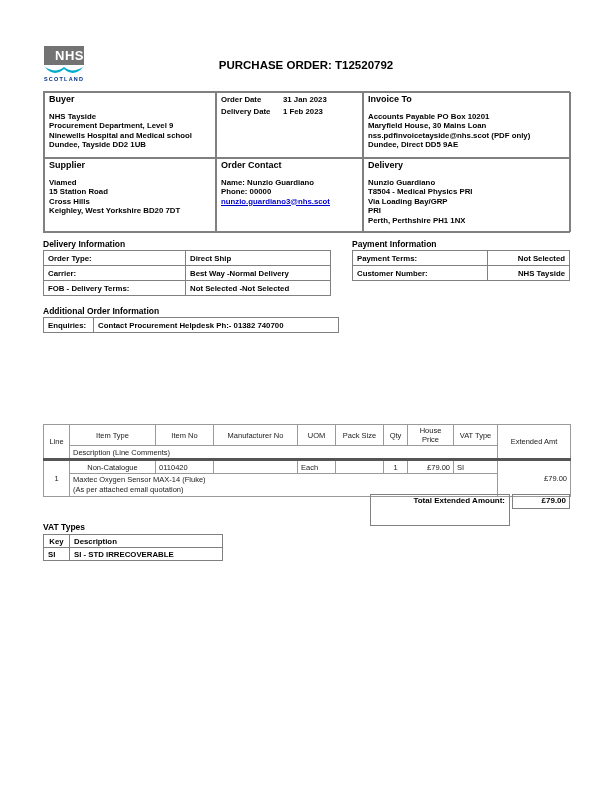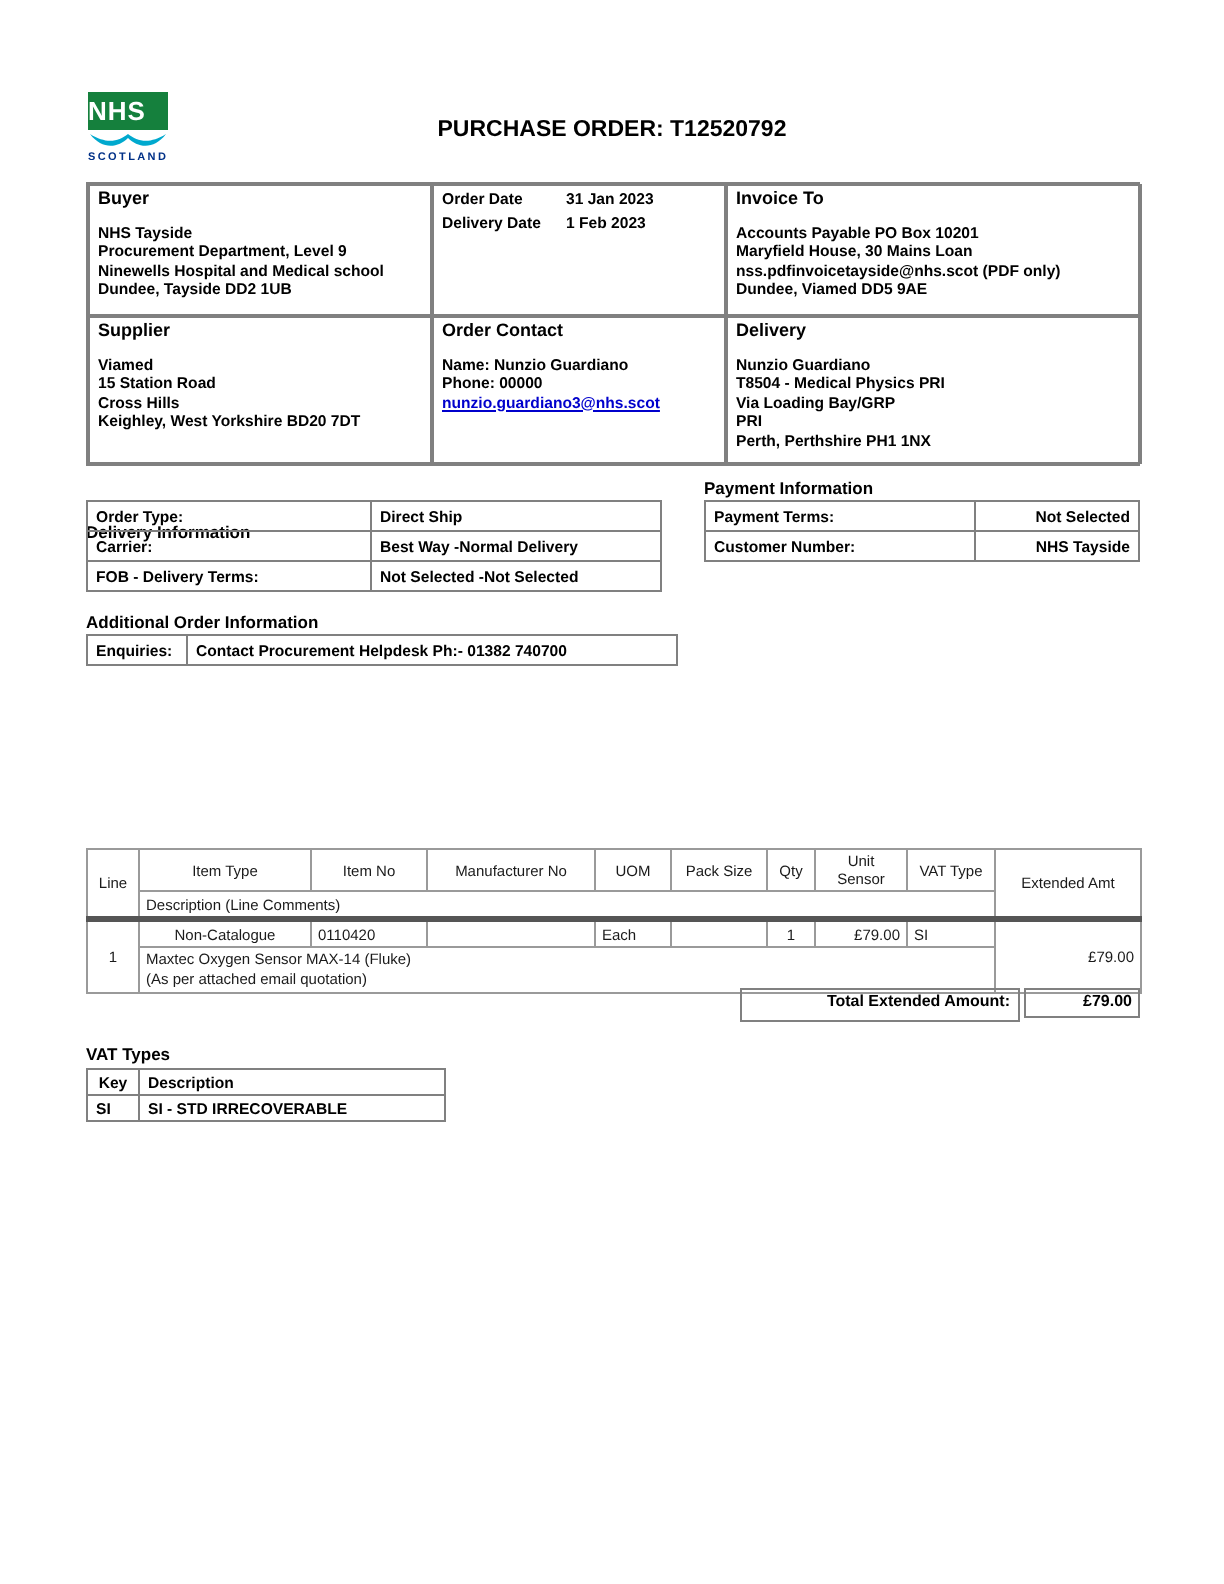--- a/index.html
+++ b/index.html
@@ -8,22 +8,22 @@
     position: relative;
     width: 612px; height: 792px;
     background: #ffffff;
     font-family: "Liberation Sans", sans-serif;
     color: #000;
     overflow: hidden;
   }
   
   .logo { position:absolute; left:44px; top:46px; width:46px; }
   .logo-nhs {
-    width:40px; height:19px; background:#15803d; color:#fff;
-    font-weight:bold; font-size:13px; text-align:left; line-height:19px;
+    width:40px; height:19px; background:#737373; color:#fff;
+    font-weight:bold; font-size:13px; text-align:right; line-height:19px;
     letter-spacing:0.5px;
   }
   .logo-swoosh { display:block; margin-top:1px; }
   .logo-scotland { font-size:5.5px; font-weight:bold; color:#003087; letter-spacing:1.2px; margin-top:1px; }
   
   .title {
     position:absolute; top:59px; left:0; width:100%;
     text-align:center; font-weight:bold; font-size:11.5px;
   }
   
@@ -53,21 +53,21 @@
   .items-table td { border:1px solid #9a9a9a; font-size:7.5px; font-weight:normal; color:#1a1a1a; padding:1px 3px; height:14px; }
   .items-table td.hdr { text-align:center; }
   .items-table td.desc-hdr { text-align:left; }
   .items-table tr.body-first td { border-top:3px solid #555; }
   .t-left { text-align:left; } .t-right { text-align:right; } .t-center { text-align:center; }
   .v-mid { vertical-align:middle; }
   .desc-cell { height:26px; vertical-align:top; line-height:10px; }
   
   .total-row { position:absolute; top:494px; left:43px; width:527px; text-align:right; }
   .total-label-box {
-    display:inline-block; border:1px solid #808080; width:140px; height:17px;
+    display:inline-block; border:1px solid #808080; width:140px; height:32px;
     font-size:8px; font-weight:bold; text-align:right; padding:1px 4px; vertical-align:top;
   }
   .total-value-box {
     display:inline-block; border:1px solid #808080; width:58px; height:15px;
     font-size:8px; font-weight:bold; text-align:right; padding:1px 3px; margin-left:2px; vertical-align:top;
   }
   
   .vat-table td { border:1.5px solid #808080; font-size:7.8px; font-weight:bold; padding:1px 4px; height:13px; }
   
   .footer { position:absolute; top:774px; left:36px; right:34px; font-size:8px; display:flex; justify-content:space-between; }
@@ -104,21 +104,21 @@
       <div class="date-row">
         <span class="date-label">Delivery Date</span>
         <span class="date-value">1 Feb 2023</span>
       </div>
     </div>
     <div class="cell">
       <div class="cell-head">Invoice To</div>
       <div>Accounts Payable PO Box 10201</div>
       <div>Maryfield House, 30 Mains Loan</div>
       <div>nss.pdfinvoicetayside@nhs.scot (PDF only)</div>
-      <div>Dundee,  Viamed  DD5 9AE</div>
+      <div>Dundee,  Direct  DD5 9AE</div>
     </div>
     <div class="cell">
       <div class="cell-head">Supplier</div>
       <div>Viamed</div>
       <div>15 Station Road</div>
       <div>Cross Hills</div>
       <div>Keighley, West Yorkshire BD20 7DT</div>
     </div>
     <div class="cell">
       <div class="cell-head">Order Contact</div>
@@ -129,21 +129,21 @@
     <div class="cell">
       <div class="cell-head">Delivery</div>
       <div>Nunzio Guardiano</div>
       <div>T8504 - Medical Physics PRI</div>
       <div>Via Loading Bay/GRP</div>
       <div>PRI</div>
       <div>Perth, Perthshire PH1 1NX</div>
     </div>
   </div>
 
-  <div class="sec-head" style="left:43px; top:239px;margin-top:22px;">Delivery Information</div>
+  <div class="sec-head" style="left:43px; top:239px;">Delivery Information</div>
   <table class="info-table" style="left:43px; top:250px; width:288px;">
     <tbody>
         <tr>
       <td style="width:142px;">Order Type:</td>
       <td>Direct Ship</td>
     </tr>
     <tr>
       <td>Carrier:</td>
       <td>Best Way  -Normal Delivery</td>
     </tr>
@@ -194,21 +194,21 @@
     </colgroup>
     <tbody>
         <tr>
       <td rowspan="2" class="hdr v-mid">Line</td>
       <td class="hdr">Item Type</td>
       <td class="hdr">Item No</td>
       <td class="hdr">Manufacturer No</td>
       <td class="hdr">UOM</td>
       <td class="hdr">Pack Size</td>
       <td class="hdr">Qty</td>
-      <td class="hdr">Unit Sensor</td>
+      <td class="hdr">House Price</td>
       <td class="hdr">VAT Type</td>
       <td rowspan="2" class="hdr v-mid">Extended Amt</td>
     </tr>
     <tr>
       <td colspan="8" class="desc-hdr">Description (Line Comments)</td>
     </tr>
     <tr class="body-first">
       <td rowspan="2" class="t-center v-mid">1</td>
       <td class="t-center">Non-Catalogue</td>
       <td class="t-left">0110420</td>

